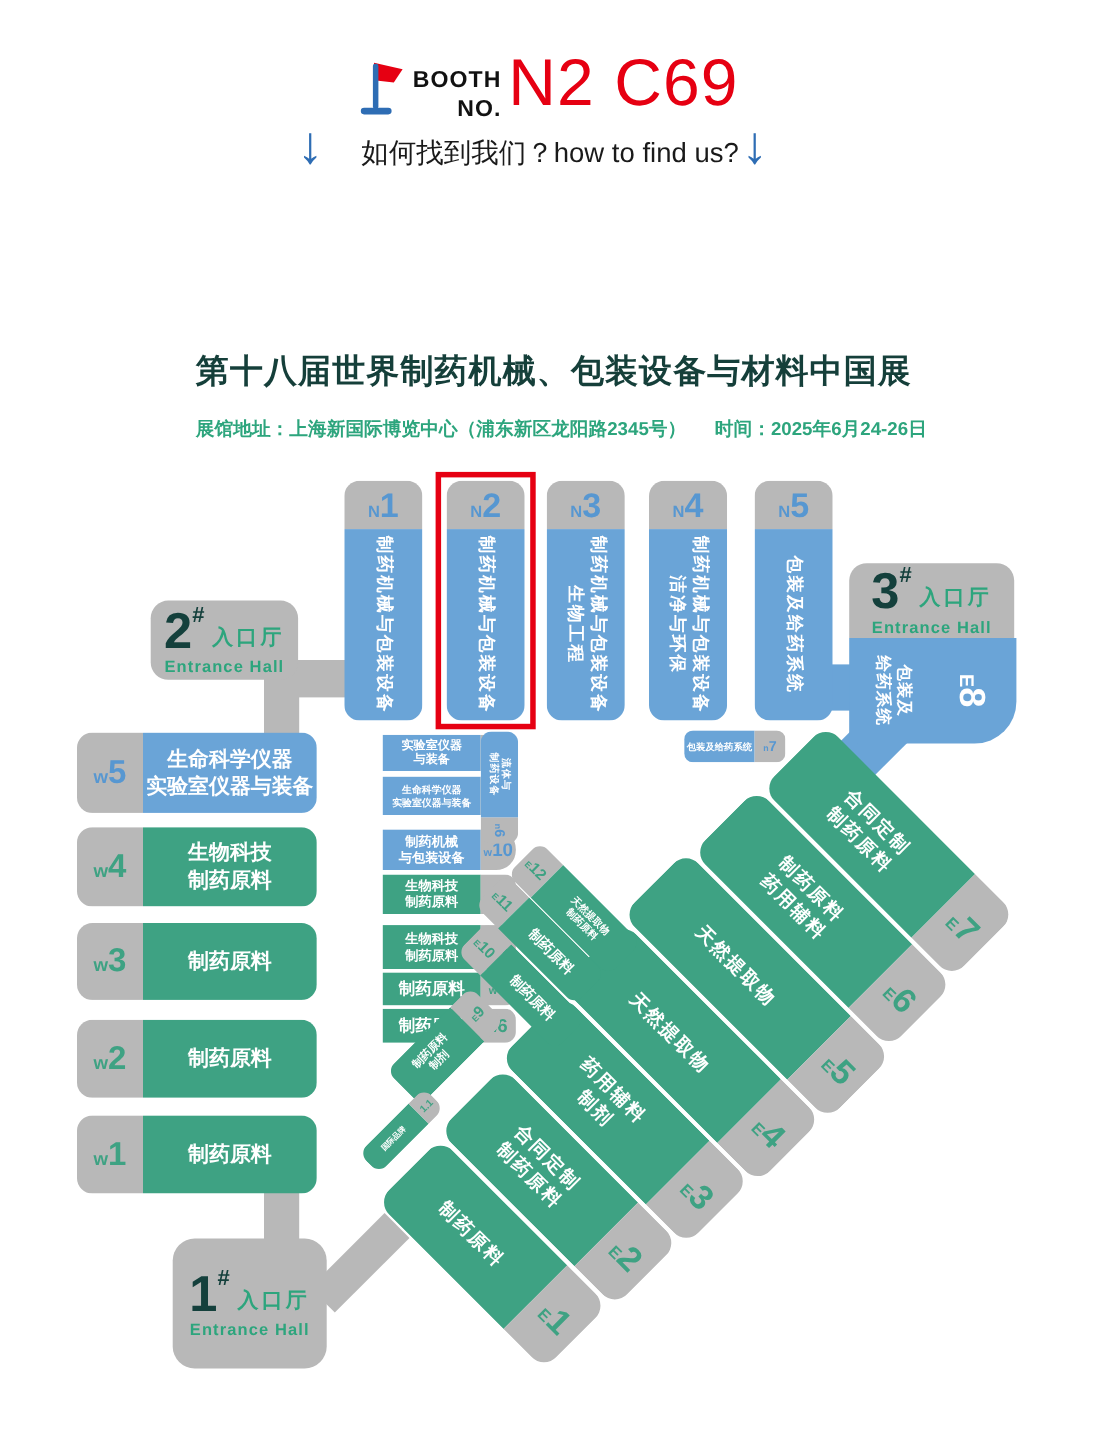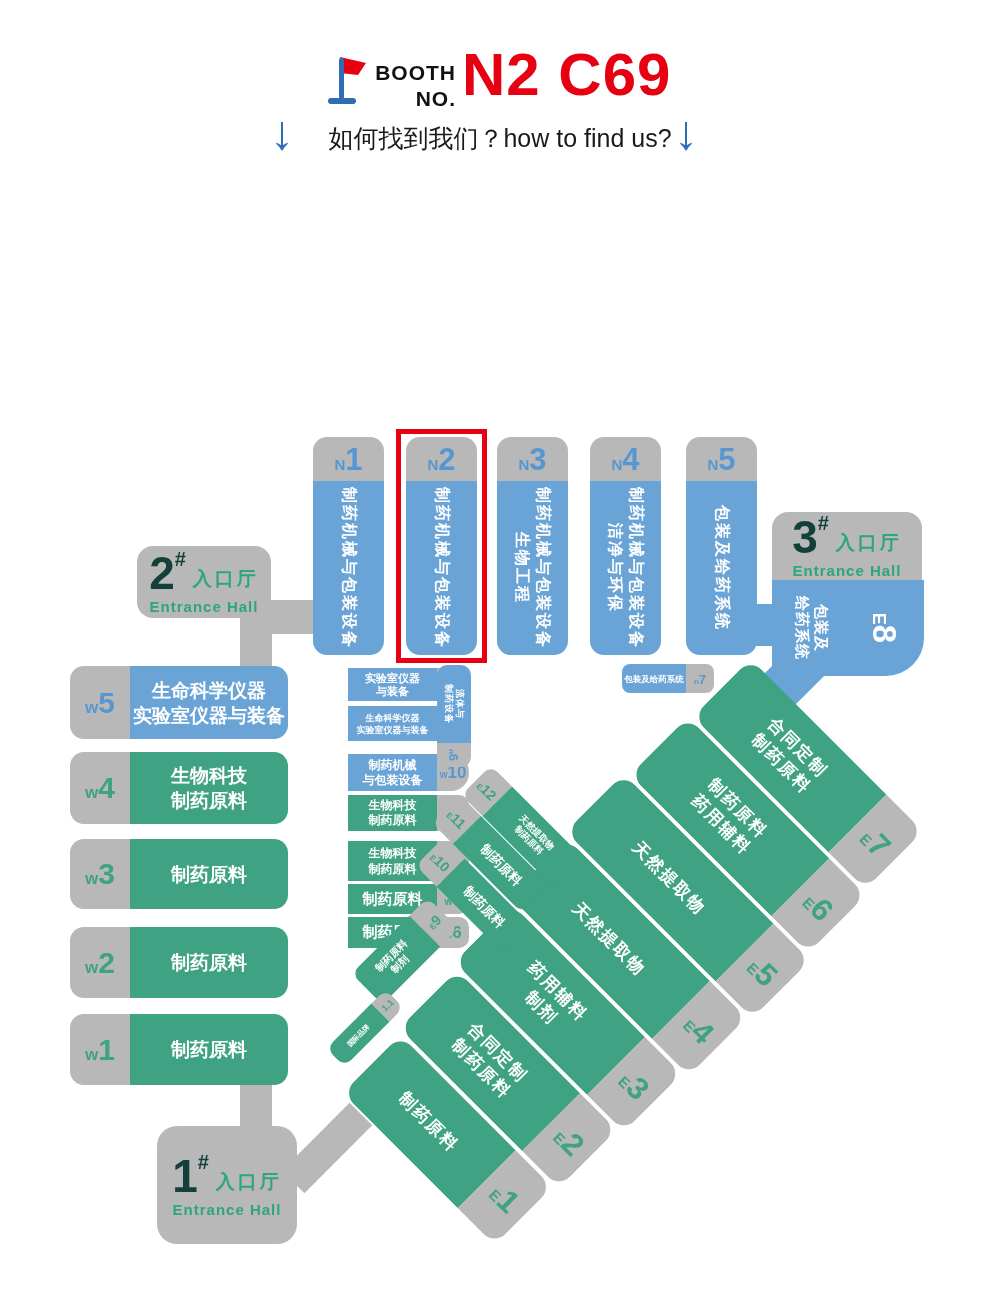--- a/index.html
+++ b/index.html
@@ -3,21 +3,21 @@
 <meta charset="utf-8">
 <style>
   html,body{margin:0;padding:0;background:#fff;}
   .page{position:relative;width:1000px;height:1302px;background:#fff;overflow:hidden;
         font-family:"Liberation Sans","DejaVu Sans",sans-serif;}
   .abs{position:absolute;}
 
   
   .booth-label{position:absolute;left:372px;top:60px;width:84px;text-align:right;
     font-size:21px;line-height:26px;font-weight:700;color:#111;letter-spacing:1px;}
-  .booth-no{position:absolute;left:462px;top:40px;font-size:60px;font-weight:700;
+  .booth-no{position:absolute;left:462px;top:40px;font-size:60px;font-weight:400;
     color:#e60012;letter-spacing:1px;}
   .down-arrow{position:absolute;top:105px;font-size:48px;font-weight:400;color:#2e6db4;}
   .findus{position:absolute;left:0;top:122px;width:1000px;text-align:center;
     font-size:25px;color:#1a1a1a;}
 
   
   .t1{position:absolute;left:178px;font-size:30px;font-weight:900;color:#153f3a;letter-spacing:1px;}
   .info{position:absolute;left:178px;top:378px;font-size:17px;font-weight:700;color:#2da57d;}
   .info .gap{margin-left:26px;}
 
@@ -113,20 +113,24 @@
   </svg>
   <div class="booth-label">
     <div>BOOTH</div>
     <div>NO.</div>
   </div>
   <div class="booth-no">N2 C69</div>
   <div class="down-arrow" style="left:270px;">↓</div>
   <div class="down-arrow" style="left:674px;">↓</div>
   <div class="findus">如何找到我们？how to find us?</div>
 
+  <div class="t1" style="top:317px;">第十八届世界制药机械、包装设备与材料中国展</div>
+  <div class="info">
+    <span>展馆地址：上海新国际博览中心（浦东新区龙阳路2345号）</span><span class="gap">时间：2025年6月24-26日</span>
+  </div>
 
   <div>
 
     <div class="conn" style="left:262px;top:600px;width:58px;height:34px;"></div>
     <div class="conn" style="left:240px;top:612px;width:32px;height:58px;"></div>
     <div class="conn" style="left:240px;top:1083px;width:32px;height:54px;"></div>
     <div class="conn" style="left:279px;top:1132px;width:96px;height:32px;transform:rotate(-45deg);"></div>
 
     <div class="connb" style="left:748px;top:604px;width:28px;height:42px;"></div>
     <div class="connb" style="left:760px;top:647px;width:80px;height:44px;transform:rotate(-45deg);"></div>

